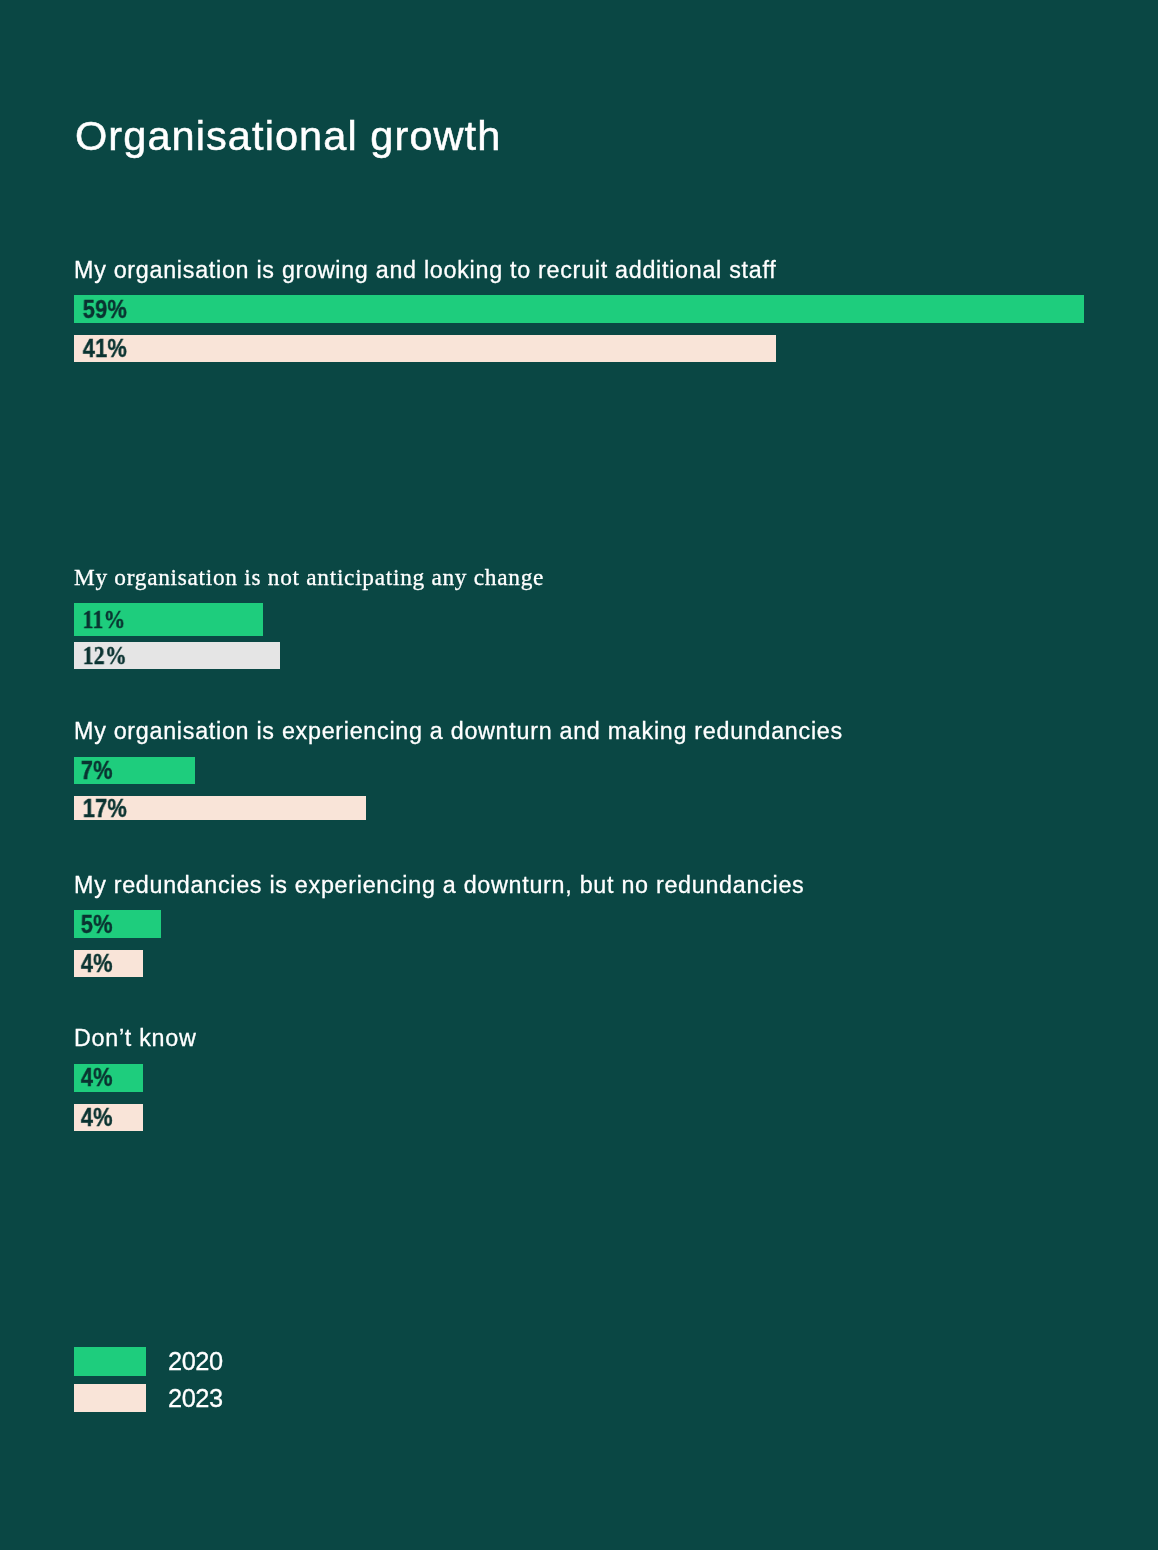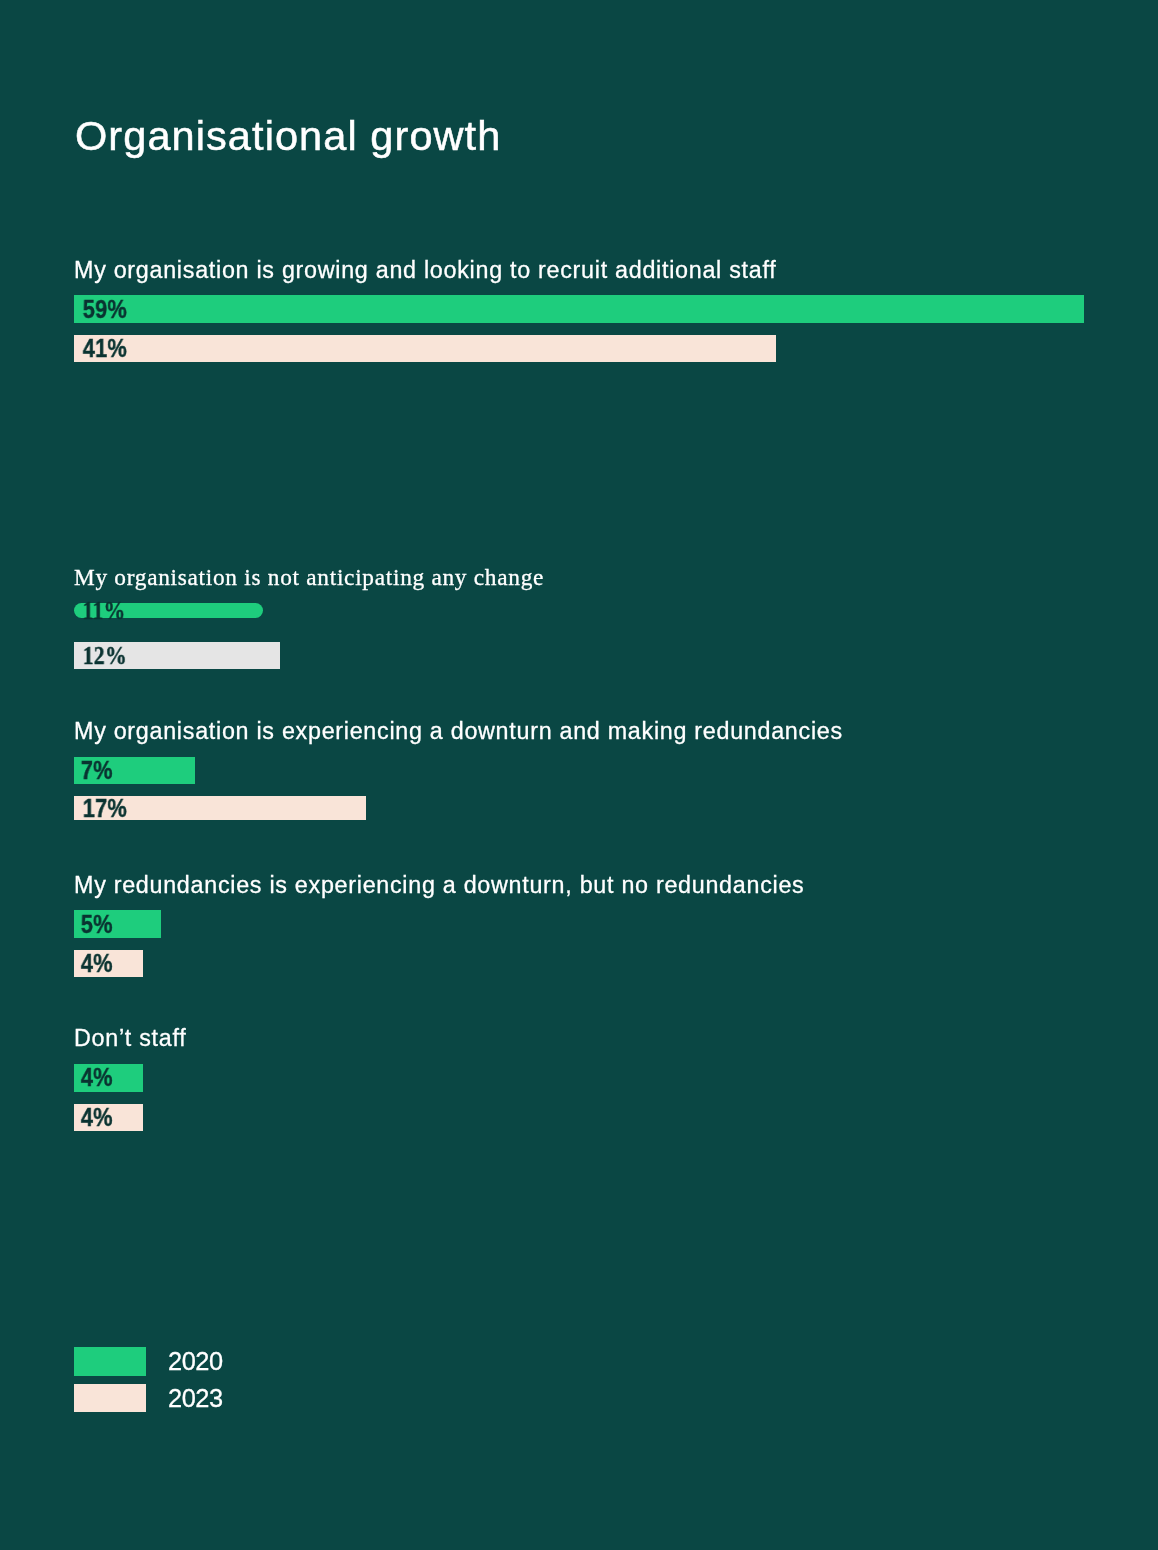--- a/index.html
+++ b/index.html
@@ -96,21 +96,21 @@
       <div class="group-label" style="top: -36.8px;">My organisation is growing and looking to recruit additional staff</div>
       <div class="bar bar-2023" style="top: 0px; height: 27.8px; width: 1009.79px; background: rgb(30, 205, 125);">
         <span class="bar-value">59%</span>
       </div>
       <div class="bar bar-2021" style="top: 39.6px; height: 26.9px; width: 702.057px; background: rgb(249, 228, 216);">
         <span class="bar-value">41%</span>
       </div>
     </div>
     <div class="bar-group" style="top: 574.9px; height: 66.5px; font-family: Liberation Serif, serif;">
       <div class="group-label" style="top: -36.8px;">My organisation is not anticipating any change</div>
-      <div class="bar bar-2023" style="top: 0px; height: 15px; width: 189.161px; background: rgb(30, 205, 125); border-radius: 9px;">
+      <div class="bar bar-2023" style="top: 0px; height: 33px; width: 189.161px; background: rgb(30, 205, 125);">
         <span class="bar-value">11%</span>
       </div>
       <div class="bar bar-2021" style="top: 39.6px; height: 26.9px; width: 206.258px; background: #e5e5e5;">
         <span class="bar-value">12%</span>
       </div>
     </div>
     <div class="bar-group" style="top: 728.65px; height: 66.5px;">
       <div class="group-label" style="top: -36.8px;">My organisation is experiencing a downturn and making redundancies</div>
       <div class="bar bar-2023" style="top: 0px; height: 27.8px; width: 120.775px; background: rgb(30, 205, 125);">
         <span class="bar-value">7%</span>
@@ -122,21 +122,21 @@
     <div class="bar-group" style="top: 882.4px; height: 66.5px;">
       <div class="group-label" style="top: -36.8px;">My redundancies is experiencing a downturn, but no redundancies</div>
       <div class="bar bar-2023" style="top: 0px; height: 27.8px; width: 86.5825px; background: rgb(30, 205, 125);">
         <span class="bar-value">5%</span>
       </div>
       <div class="bar bar-2021" style="top: 39.6px; height: 26.9px; width: 69.486px; background: rgb(249, 228, 216);">
         <span class="bar-value">4%</span>
       </div>
     </div>
     <div class="bar-group" style="top: 1036.15px; height: 66.5px;">
-      <div class="group-label" style="top: -36.8px;">Don’t staff</div>
+      <div class="group-label" style="top: -36.8px;">Don’t know</div>
       <div class="bar bar-2023" style="top: 0px; height: 27.8px; width: 69.486px; background: rgb(30, 205, 125);">
         <span class="bar-value">4%</span>
       </div>
       <div class="bar bar-2021" style="top: 39.6px; height: 26.9px; width: 69.486px; background: rgb(249, 228, 216);">
         <span class="bar-value">4%</span>
       </div>
     </div>
   </div>
 
   <div class="legend">

